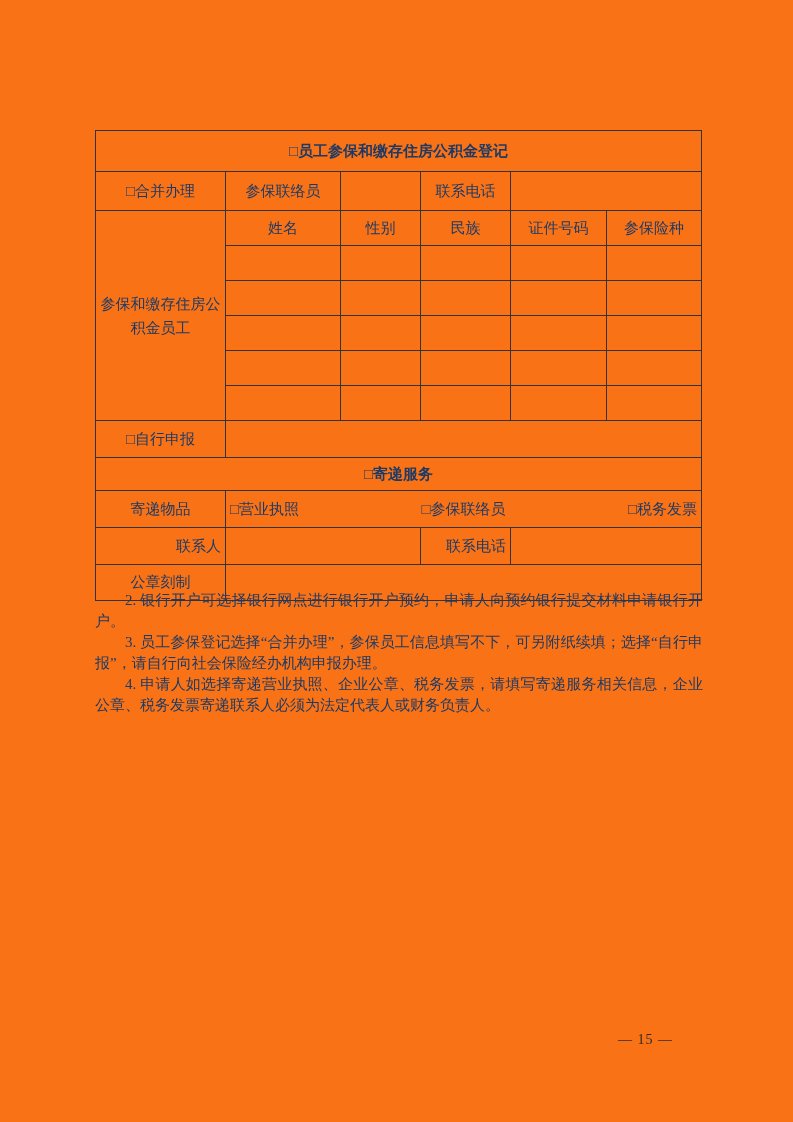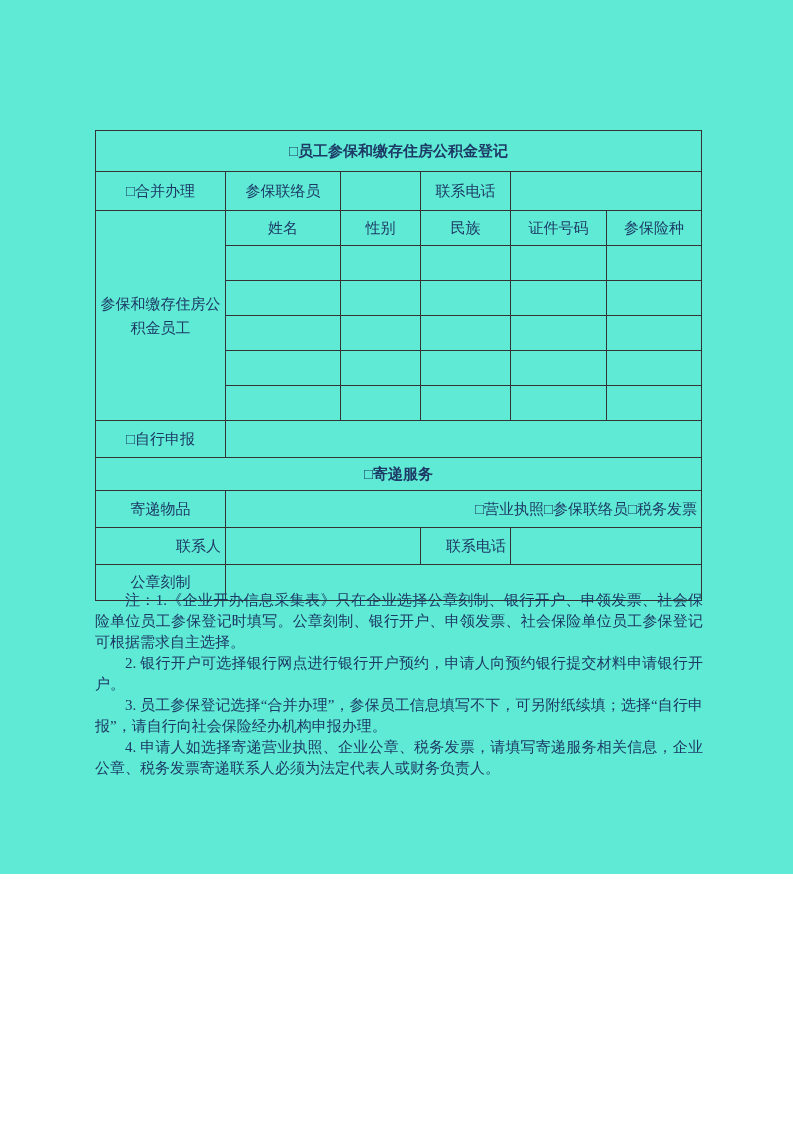--- a/index.html
+++ b/index.html
@@ -1,19 +1,19 @@
 <!DOCTYPE html>
 <html><head>
 <meta charset="utf-8">
 <style>
   html,body{margin:0;padding:0;background:#ffffff;}
   .page{
     position:relative;
-    width:793px;height:874px;
-    background:#5eead4;
+    width:793px;height:1122px;
+    background:#f97316;
     font-family:"Liberation Serif","DejaVu Serif",serif;
     color:#1d3a66;
     overflow:hidden;
   }
   table.form{
     position:absolute;left:95px;top:130px;
     width:606px;
     border-collapse:collapse;
     table-layout:fixed;
   }
@@ -39,21 +39,21 @@
   tr.items-row td{height:32px;}
   tr.contact-row td{height:32px;text-align:right;}
   tr.address-row td{height:31px;}
   td.emp-label{
     padding:4px 14px;
     line-height:1.6;
   }
   td.options-cell{padding:2px 0;}
   .options-wrap{
     display:flex;
-    justify-content:flex-end;
+    justify-content:space-between;
     align-items:center;
     width:100%;
   }
   .notes{
     position:absolute;
     left:95px;top:590px;
     width:608px;
     font-size:15px;
     line-height:21px;
     color:#1d3a66;
@@ -170,21 +170,20 @@
       </tr>
 
       <tr class="address-row">
         <td>公章刻制</td>
         <td colspan="5"></td>
       </tr>
     </tbody>
   </table>
 
   <div class="notes">
-    <p>注：1.《企业开办信息采集表》只在企业选择公章刻制、银行开户、申领发票、社会保险单位员工参保登记时填写。公章刻制、银行开户、申领发票、社会保险单位员工参保登记可根据需求自主选择。</p>
     <p>2. 银行开户可选择银行网点进行银行开户预约，申请人向预约银行提交材料申请银行开户。</p>
     <p>3. 员工参保登记选择“合并办理”，参保员工信息填写不下，可另附纸续填；选择“自行申报”，请自行向社会保险经办机构申报办理。</p>
     <p>4. 申请人如选择寄递营业执照、企业公章、税务发票，请填写寄递服务相关信息，企业公章、税务发票寄递联系人必须为法定代表人或财务负责人。</p>
   </div>
 
   <div class="page-number">— 15 —</div>
 
 </div>
 
 </body></html>

